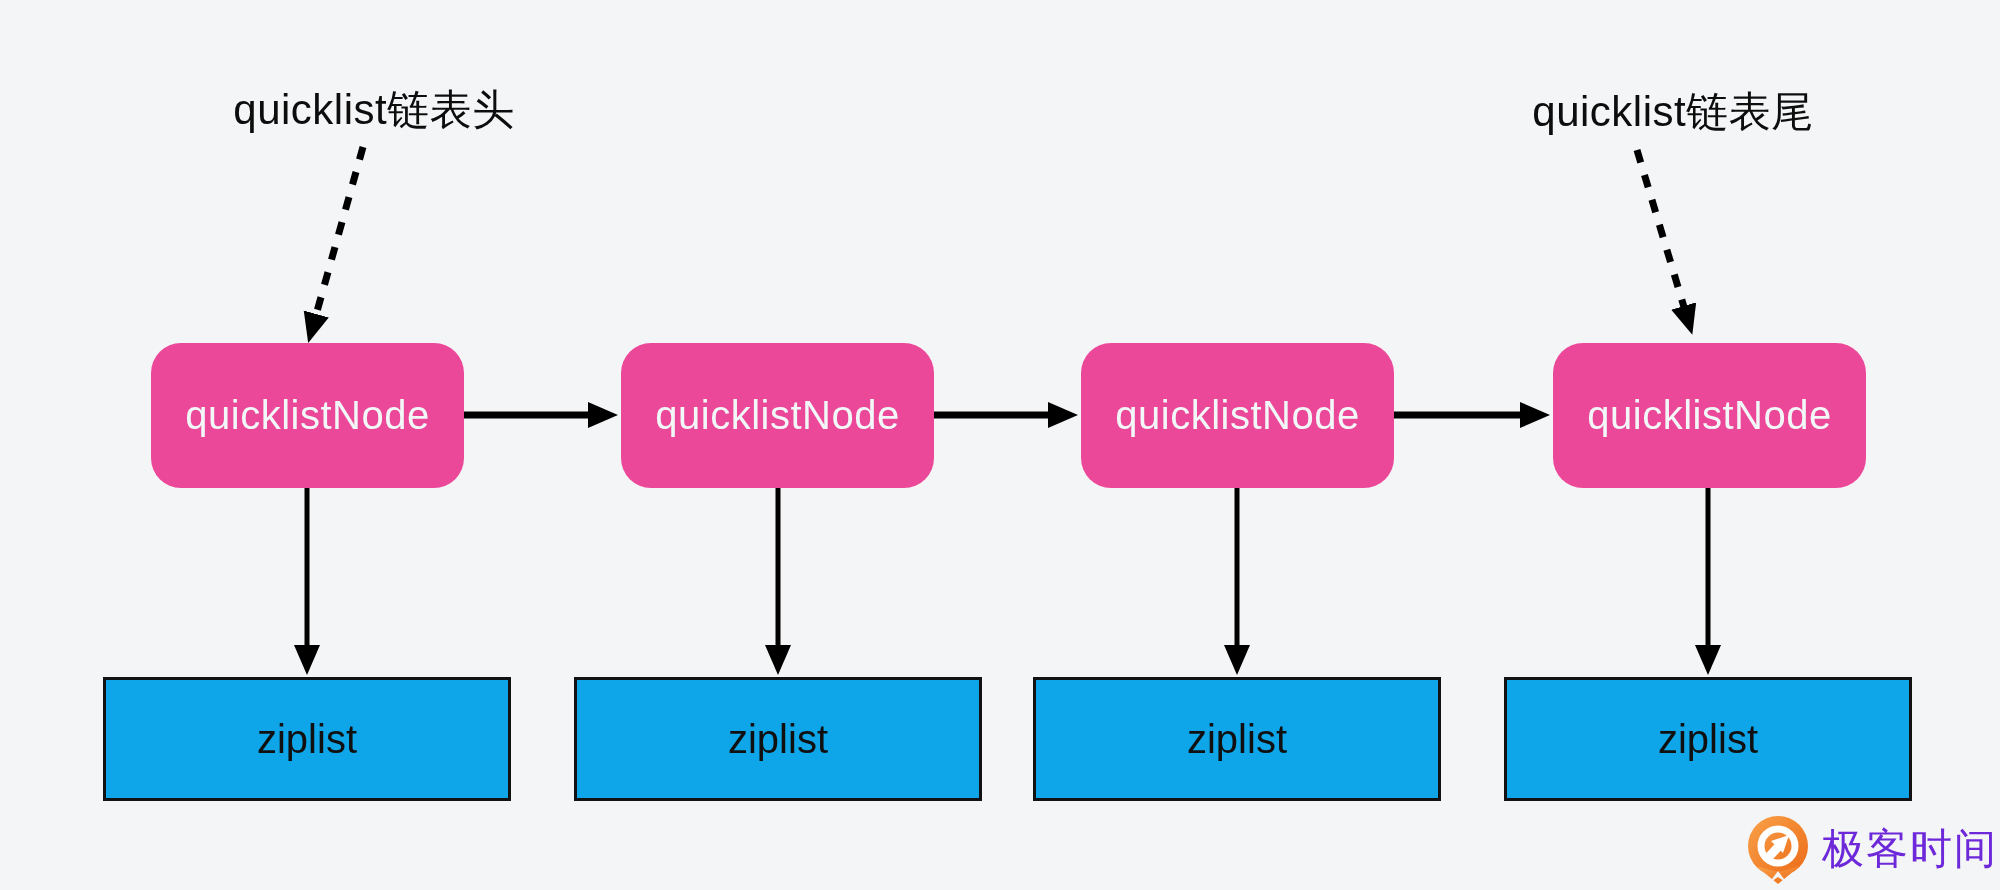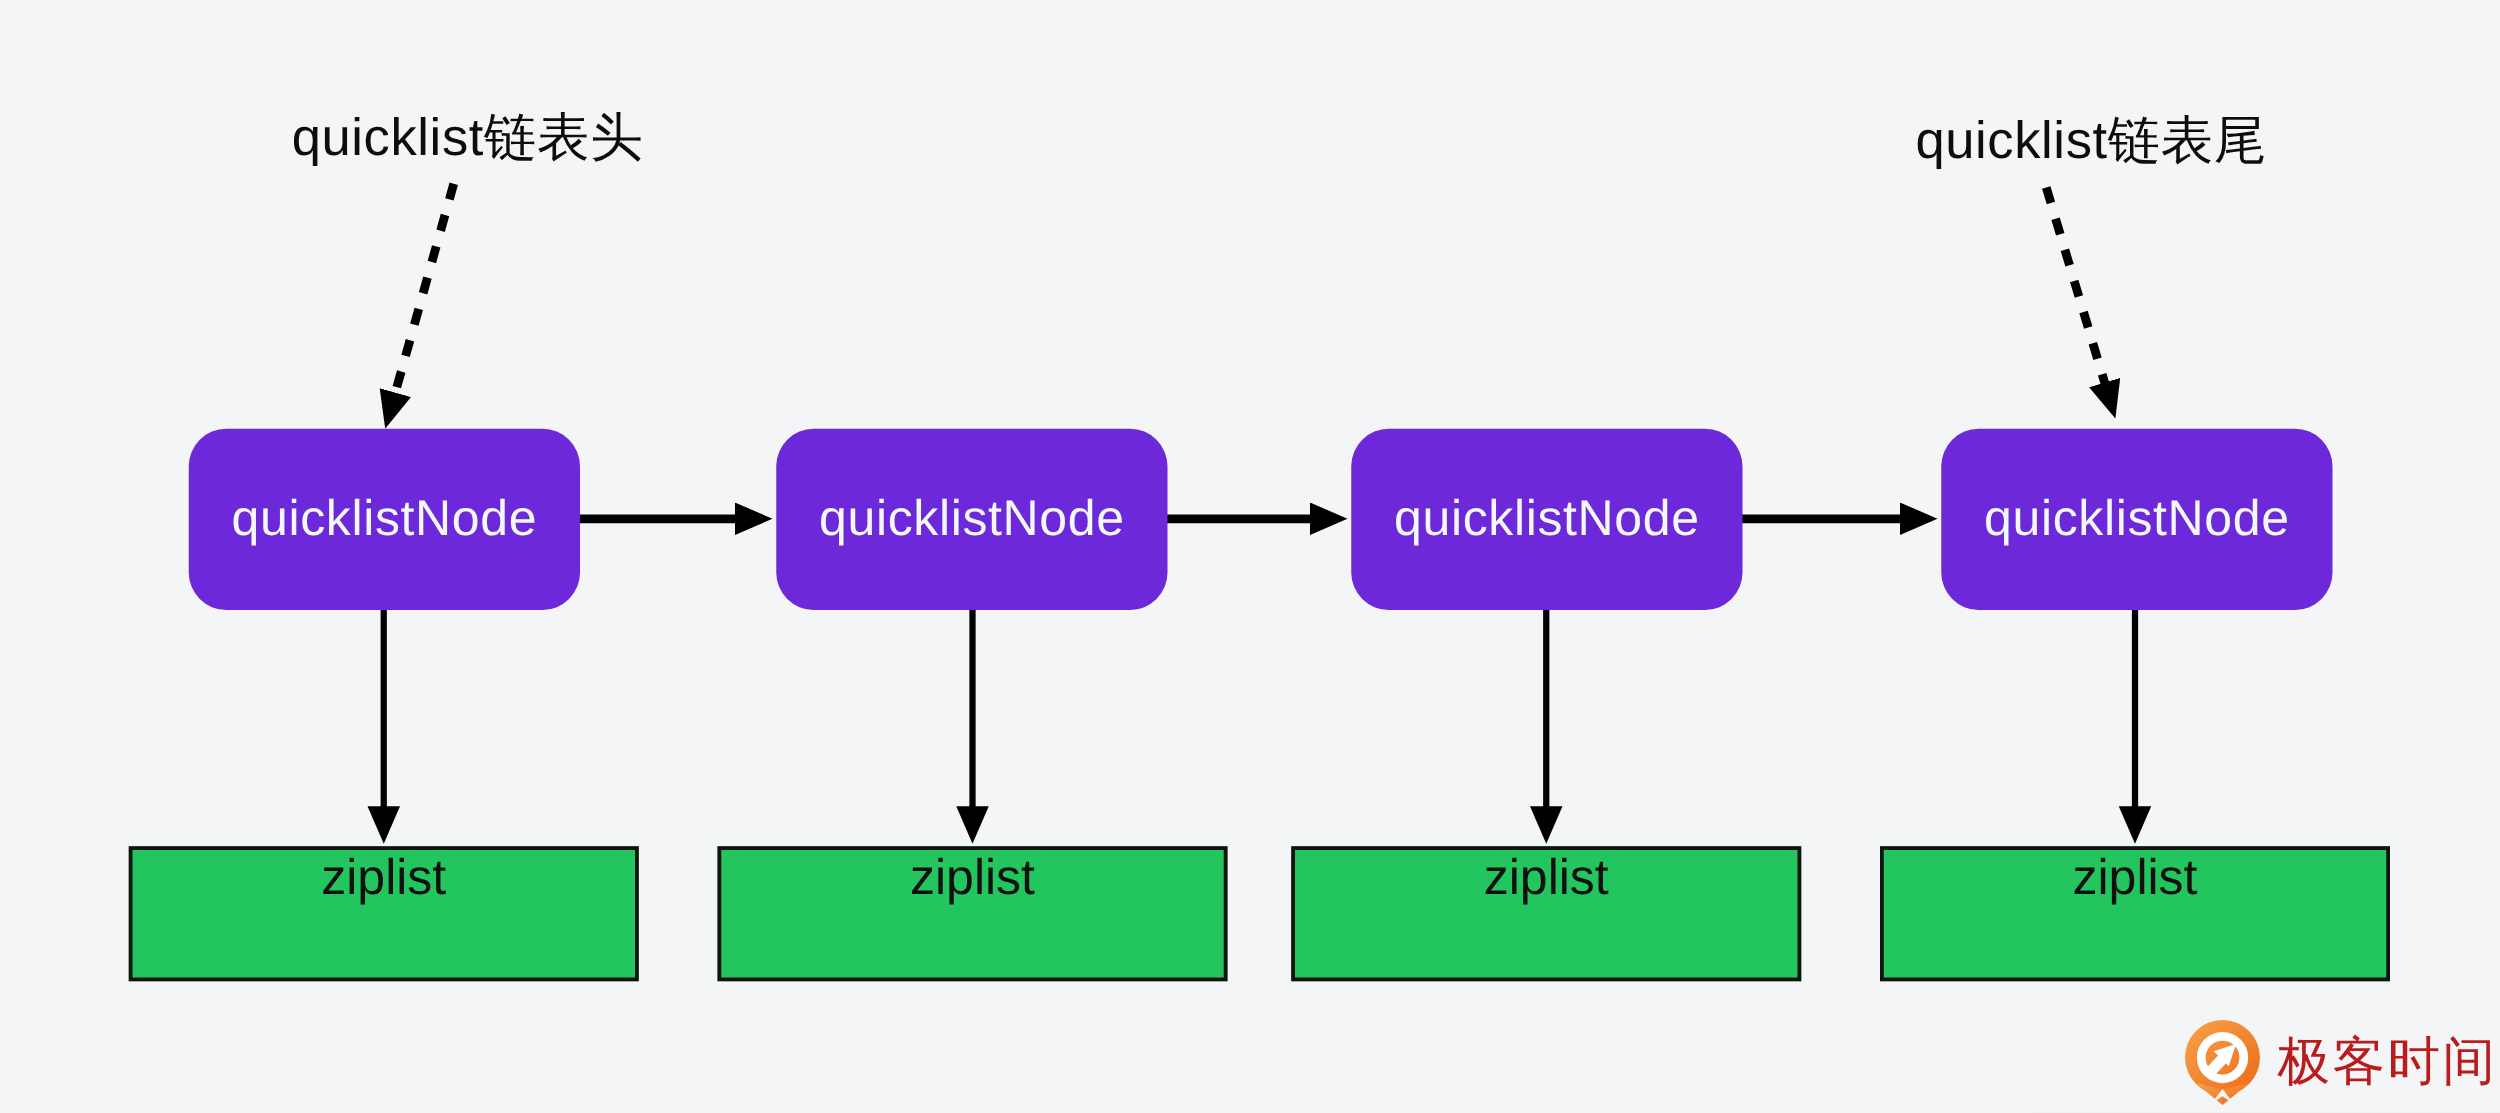--- a/index.html
+++ b/index.html
@@ -24,53 +24,53 @@
     font-size:42px;
     color:#0d0d0d;
     white-space:nowrap;
     letter-spacing:0.5px;
   }
   .annotation.head{left:374px;top:82px;}
   .annotation.tail{left:1673px;top:84px;text-align:center;}
   .node{
     position:absolute;top:343px;
     width:313px;height:145px;
-    background:#6d28d9;
+    background:#ec4899;
     border-radius:30px;
     display:flex;align-items:center;justify-content:center;
     color:#f2f7f8;
     font-size:40px;
     letter-spacing:0.5px;
   }
   .node.n1{left:151px}
   .node.n2{left:621px}
   .node.n3{left:1081px}
   .node.n4{left:1553px}
   .ziplist{
     position:absolute;top:677px;
-    width:408px;height:108px;
+    width:408px;height:124px;
     box-sizing:border-box;
-    background:#22c55e;
+    background:#0ea5e9;
     border:3px solid #121212;
-    display:flex;align-items:flex-start;justify-content:center;
+    display:flex;align-items:center;justify-content:center;
     color:#101010;
     font-size:40px;
   }
   .ziplist.z1{left:103px}
   .ziplist.z2{left:574px}
   .ziplist.z3{left:1033px}
   .ziplist.z4{left:1504px}
   .logo{
     position:absolute;left:1746px;top:814px;
     display:flex;align-items:center;
   }
   .logo-text{
     margin-left:12px;
     font-size:42px;
-    color:#b91c1c;
+    color:#6d28d9;
     letter-spacing:2px;
     white-space:nowrap;
   }
 </style>
 </head>
 <body>
 
 <div class="canvas">
 
   <div class="annotation head">quicklist链表头</div>

